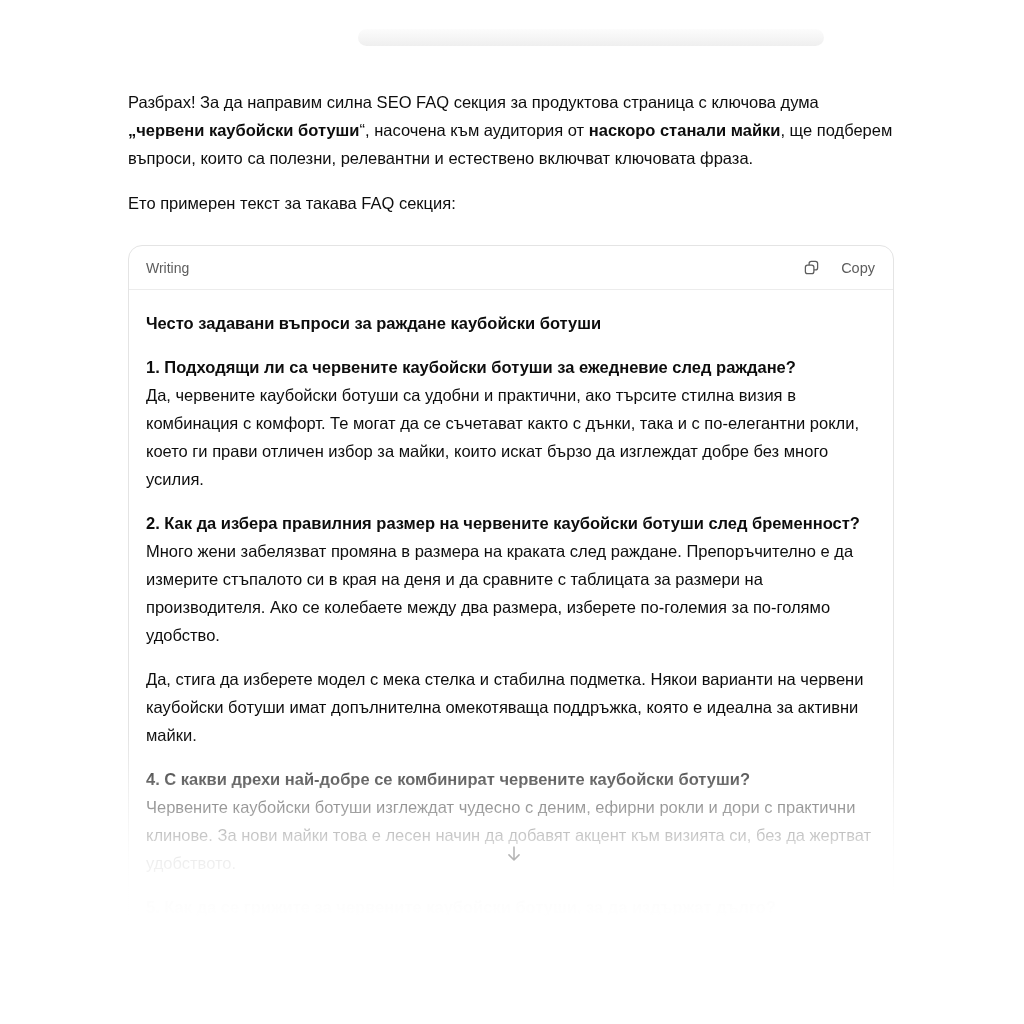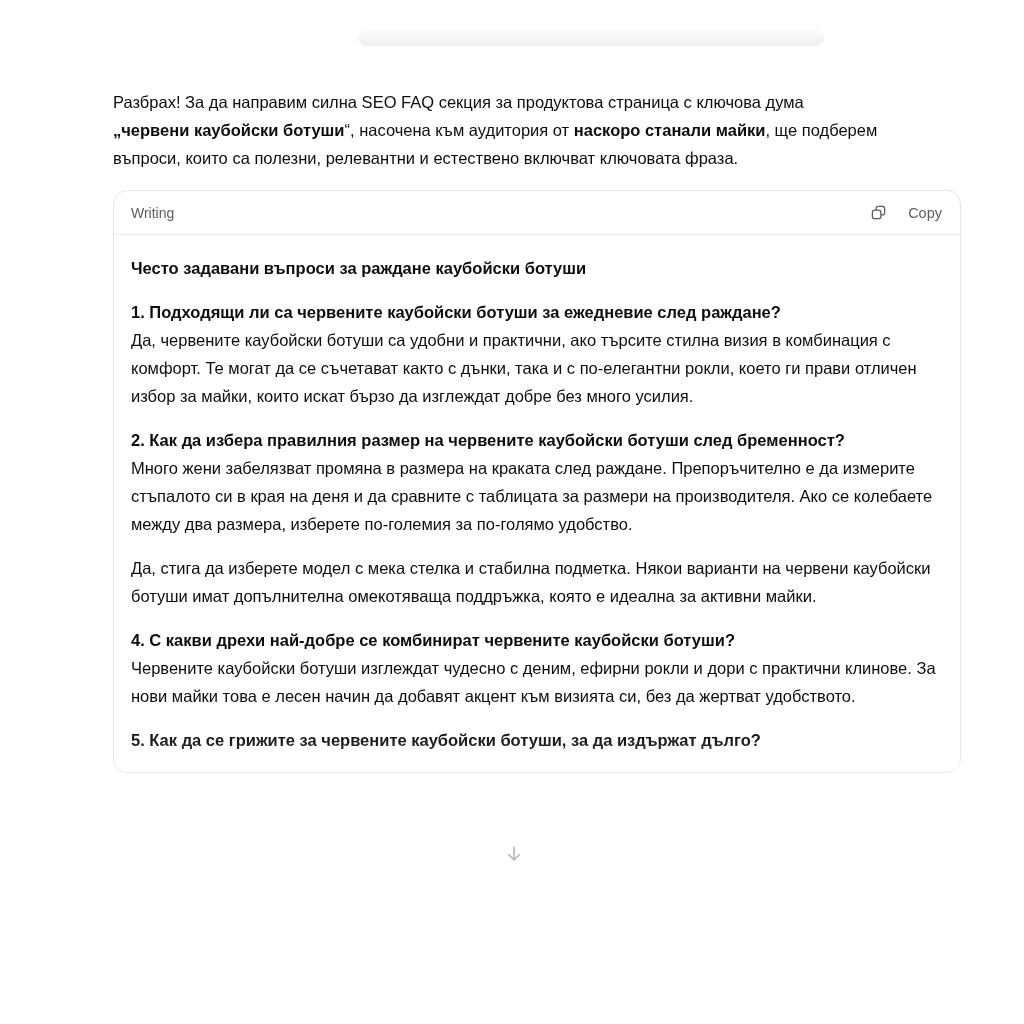--- a/index.html
+++ b/index.html
@@ -17,33 +17,33 @@
     position: absolute;
     left: 358px;
     top: 29px;
     width: 466px;
     height: 17px;
     border-radius: 11px;
     background: linear-gradient(to bottom, #fcfcfc 0%, #f1f1f1 85%, #efefef 100%);
   }
   .content {
     position: absolute;
-    left: 113px;
+    left: 128px;
     top: 88px;
     width: 768px;
   }
   .para {
     font-size: 16.5px;
     line-height: 28px;
     color: #0d0d0d;
   }
   .content > .para { margin-bottom: 17px; }
   .card {
-    margin-top: 18px;
-    width: 848px;
+    margin-top: 28px;
+    width: 766px;
     background: #ffffff;
     border: 1px solid #e4e4e4;
     border-radius: 14px;
   }
   .card-header {
     display: flex;
     align-items: center;
     justify-content: space-between;
     padding: 13px 18px 13px 17px;
     border-bottom: 1px solid #ececec;
@@ -106,20 +106,21 @@
 <body>
 
 <div class="canvas">
 
   <div class="top-bubble"></div>
 
   <div class="content">
 
     <p class="para"><span>Разбрах! За да направим силна SEO FAQ секция за продуктова страница с ключова дума </span><strong>„червени каубойски ботуши</strong><span>“, насочена към аудитория от </span><strong>наскоро станали майки</strong><span>, ще подберем въпроси, които са полезни, релевантни и естествено включват ключовата фраза.</span></p>
 
+    <p class="para">Ето примерен текст за такава FAQ секция:</p>
 
     <div class="card">
       <div class="card-header">
         <span class="writing-label">Writing</span>
         <button class="copy-btn">
           <span>
             <svg width="17" height="17" viewBox="0 0 20 20" fill="none" xmlns="http://www.w3.org/2000/svg">
               <rect x="7.2" y="2.8" width="10" height="10" rx="2.6" stroke="#5d5d5d" stroke-width="1.5"></rect>
               <rect x="2.8" y="7.2" width="10" height="10" rx="2.6" fill="#ffffff" stroke="#5d5d5d" stroke-width="1.5"></rect>
             </svg>

